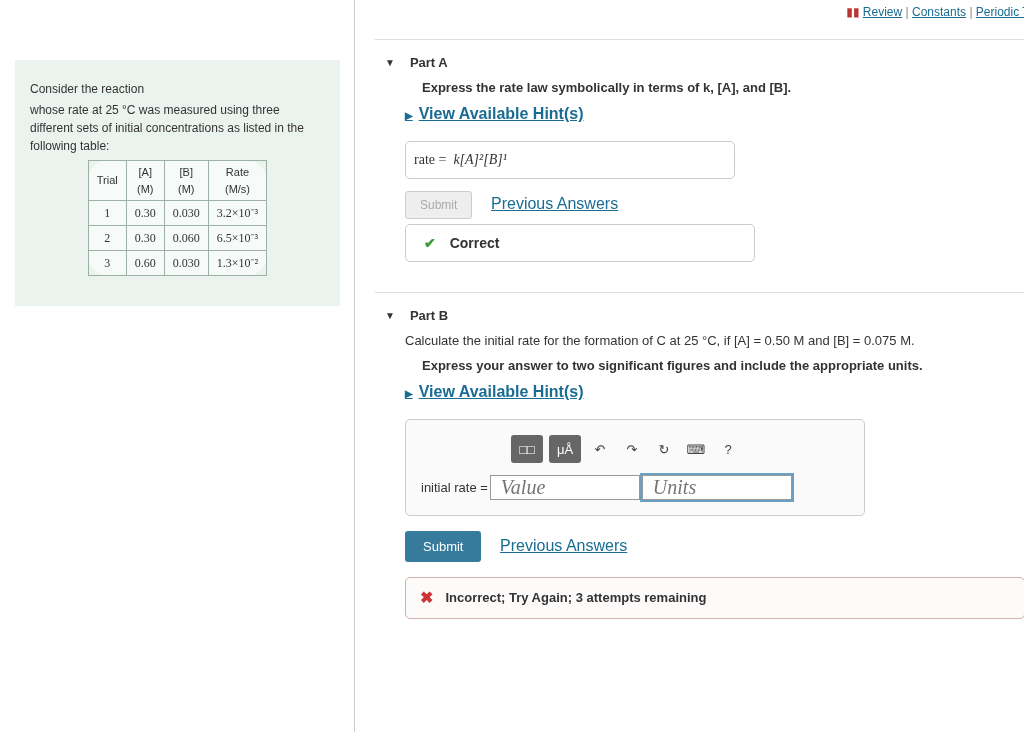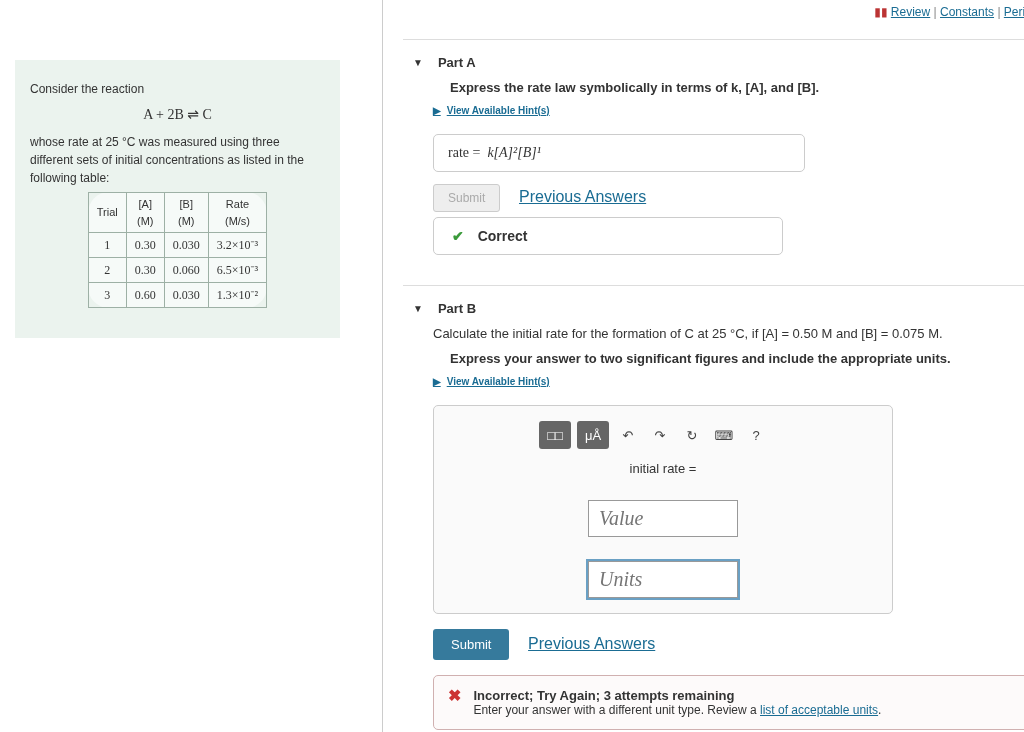--- a/index.html
+++ b/index.html
@@ -7,21 +7,21 @@
     font-family: Arial, Helvetica, sans-serif;
     font-size: 13px;
     color: #333;
     background: #fff;
     width: 1024px;
     height: 732px;
     overflow: hidden;
   }
   .container { display: flex; height: 100%; }
   .left-col {
-    width: 383px;
+    width: 355px;
     flex-shrink: 0;
     padding: 60px 0 0 15px;
     border-right: 1px solid #ccc;
   }
   .problem-box {
     background: #ebf3ee;
     padding: 20px 15px 30px 15px;
     width: 325px;
     font-size: 12px;
     color: #333;
@@ -61,27 +61,27 @@
     display: flex;
     align-items: center;
     padding: 15px 0 10px 10px;
     font-weight: bold;
     font-size: 13px;
   }
   .part-header .tri { margin-right: 15px; font-size: 10px; color: #333; }
   .part-body { padding: 0 20px 15px 30px; font-size: 13px; }
   .part-body .q { margin-bottom: 10px; }
   .part-body .bold { font-weight: bold; padding-left: 17px; }
-  .hint-link { color: #1a6c93; font-size: 10px; font-weight: bold; margin: 10px 0; display: inline-block; }
+  .hint-link { color: #1a6c93; font-size: 16px; font-weight: bold; margin: 10px 0; display: inline-block; }
   .hint-link::before { content: "▶"; font-size: 10px; margin-right: 6px; color: #1a6c93; }
   .answer-box-a {
     border: 1px solid #ccc;
     border-radius: 5px;
-    padding: 10px 14px;
-    width: 372px;
+    padding: 10px 8px;
+    width: 330px;
     font-size: 14px;
     font-family: serif;
     margin: 8px 0 12px 0;
   }
   .submit-gray {
     background: #eee;
     border: 1px solid #ccc;
     color: #aaa;
     border-radius: 3px;
     padding: 6px 14px;
@@ -122,25 +122,25 @@
     color: #fff;
     border-radius: 3px;
     width: 32px;
     height: 28px;
     display: flex;
     align-items: center;
     justify-content: center;
     font-size: 13px;
   }
   .tbtn.light { background: transparent; color: #444; width: 26px; }
-  .input-row { display: flex; align-items: center; gap: 24px; flex-direction: column; }
+  .input-row { display: flex; align-items: center; gap: 2px; }
   .input-label { font-size: 13px; }
   .val-input, .unit-input {
     border: 1px solid #999;
-    height: 37px;
+    height: 25px;
     padding: 0 10px;
     font-family: serif;
     font-style: italic;
     font-size: 20px;
     color: #999;
   }
   .val-input { width: 150px; }
   .unit-input { width: 150px; box-shadow: 0 0 0 2px #6aa0c4; }
   .feedback-wrong {
     border: 1px solid #d0b0b0;
@@ -157,21 +157,20 @@
   .feedback-wrong .msg .title { font-weight: bold; font-size: 13px; }
   .feedback-wrong a { color: #1a6c93; text-decoration: underline; }
 </style>
 </head>
 <body>
 
 <div class="container">
   <div class="left-col">
     <div class="problem-box">
       <p>Consider the reaction</p>
-      <div class="eq">A + 2B ⇌ C</div>
       <p>whose rate at 25 °C was measured using three different sets of initial concentrations as listed in the following table:</p>
       <table class="data-table">
         <tbody>
             <tr>
           <th rowspan="1"><span>Trial</span></th>
           <th><span>[A]</span><br><span>(M)</span></th>
           <th><span>[B]</span><br><span>(M)</span></th>
           <th><span>Rate</span><br><span>(M/s)</span></th>
         </tr>
         <tr>
@@ -266,22 +265,19 @@
           </div>
         </div>
 
         <button class="submit-blue">Submit</button>
         <a href="#" class="prev-ans">Previous Answers</a>
 
         <div class="feedback-wrong">
           <div class="x">✖</div>
           <div class="msg">
             <div class="title">Incorrect; Try Again; 3 attempts remaining</div>
-            <div>
-              <span>Enter your answer with a different unit type. Review a </span><a href="#">list of acceptable units</a><span>.</span>
-            </div>
           </div>
         </div>
       </div>
     </div>
 
   </div>
 </div>
 
 </body></html>

